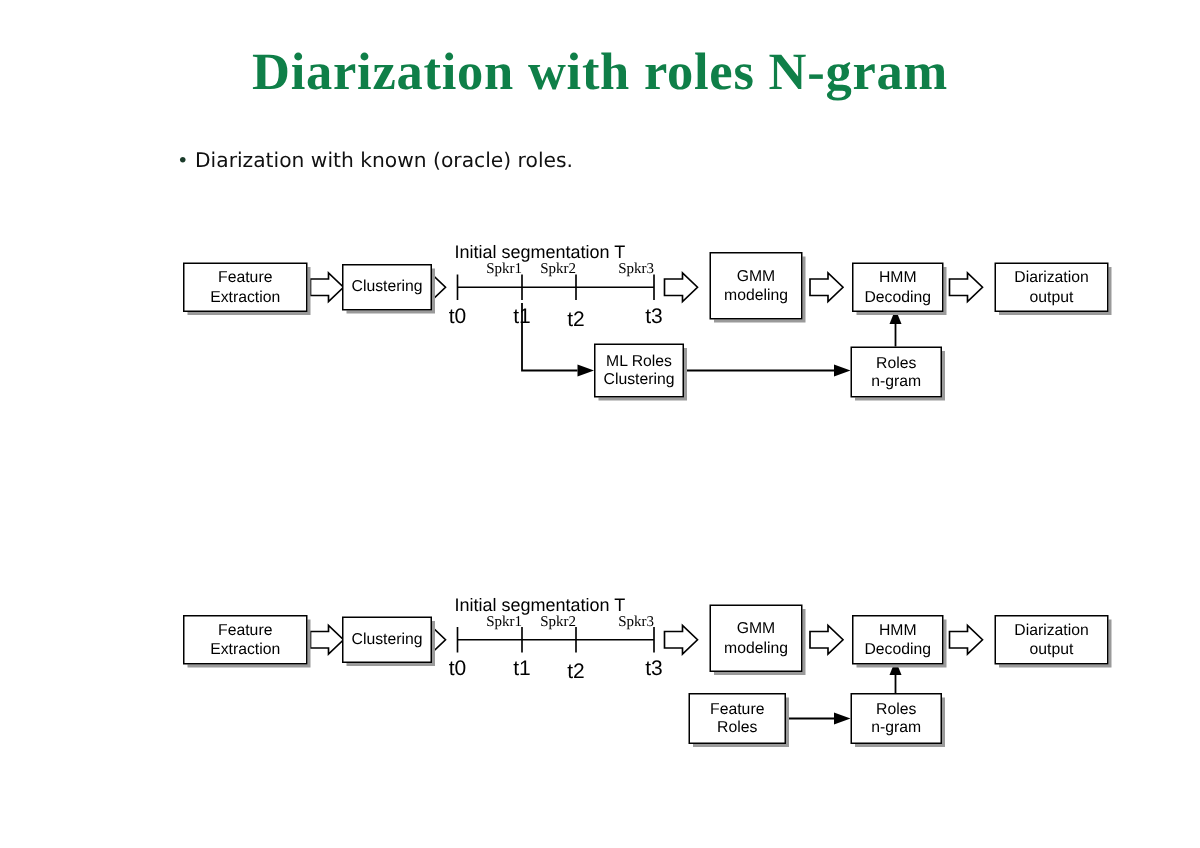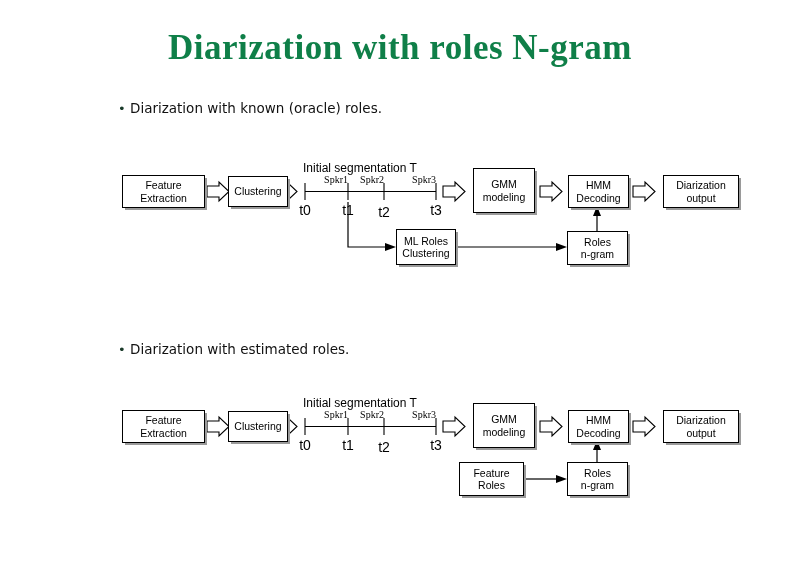--- a/index.html
+++ b/index.html
@@ -191,23 +191,20 @@
       <span>ML Roles</span>
       <span>Clustering</span>
     </div>
 
     <div class="pbox" style="left:567px;top:231px;width:61px;height:34px;">
       <span>Roles</span>
       <span>n-gram</span>
     </div>
   </div>
 
-  <div class="bullet" style="left:118px;top:340px;">
-    <span class="dot">•</span><span class="btext">Diarization with estimated roles.</span>
-  </div>
 
   <div class="diagram">
 
     <svg width="800" height="565" style="position:absolute;left:0;top:0;pointer-events:none;">
 
       <g fill="#ffffff" stroke="#000000" stroke-width="1.1">
         <path d="M207,421 L219,421 L219,417 L229,426.5 L219,436 L219,432 L207,432 Z"></path>
       </g>
 
       <g fill="#ffffff" stroke="#000000" stroke-width="1.1">

